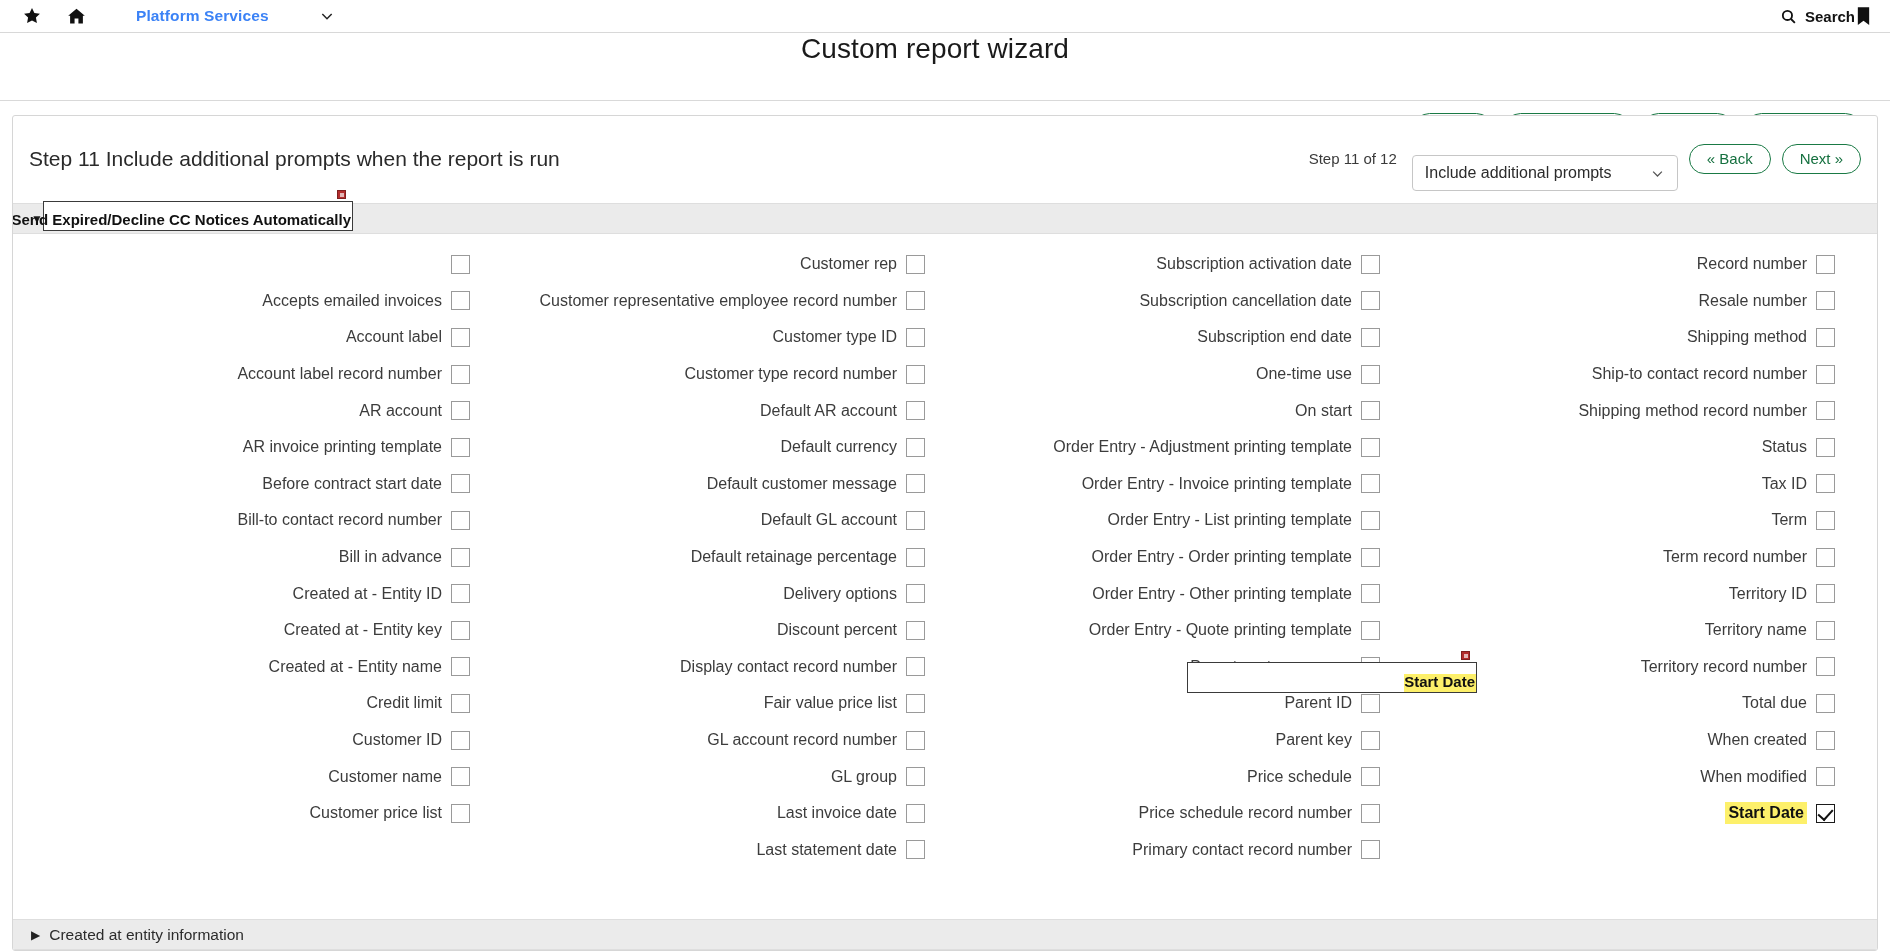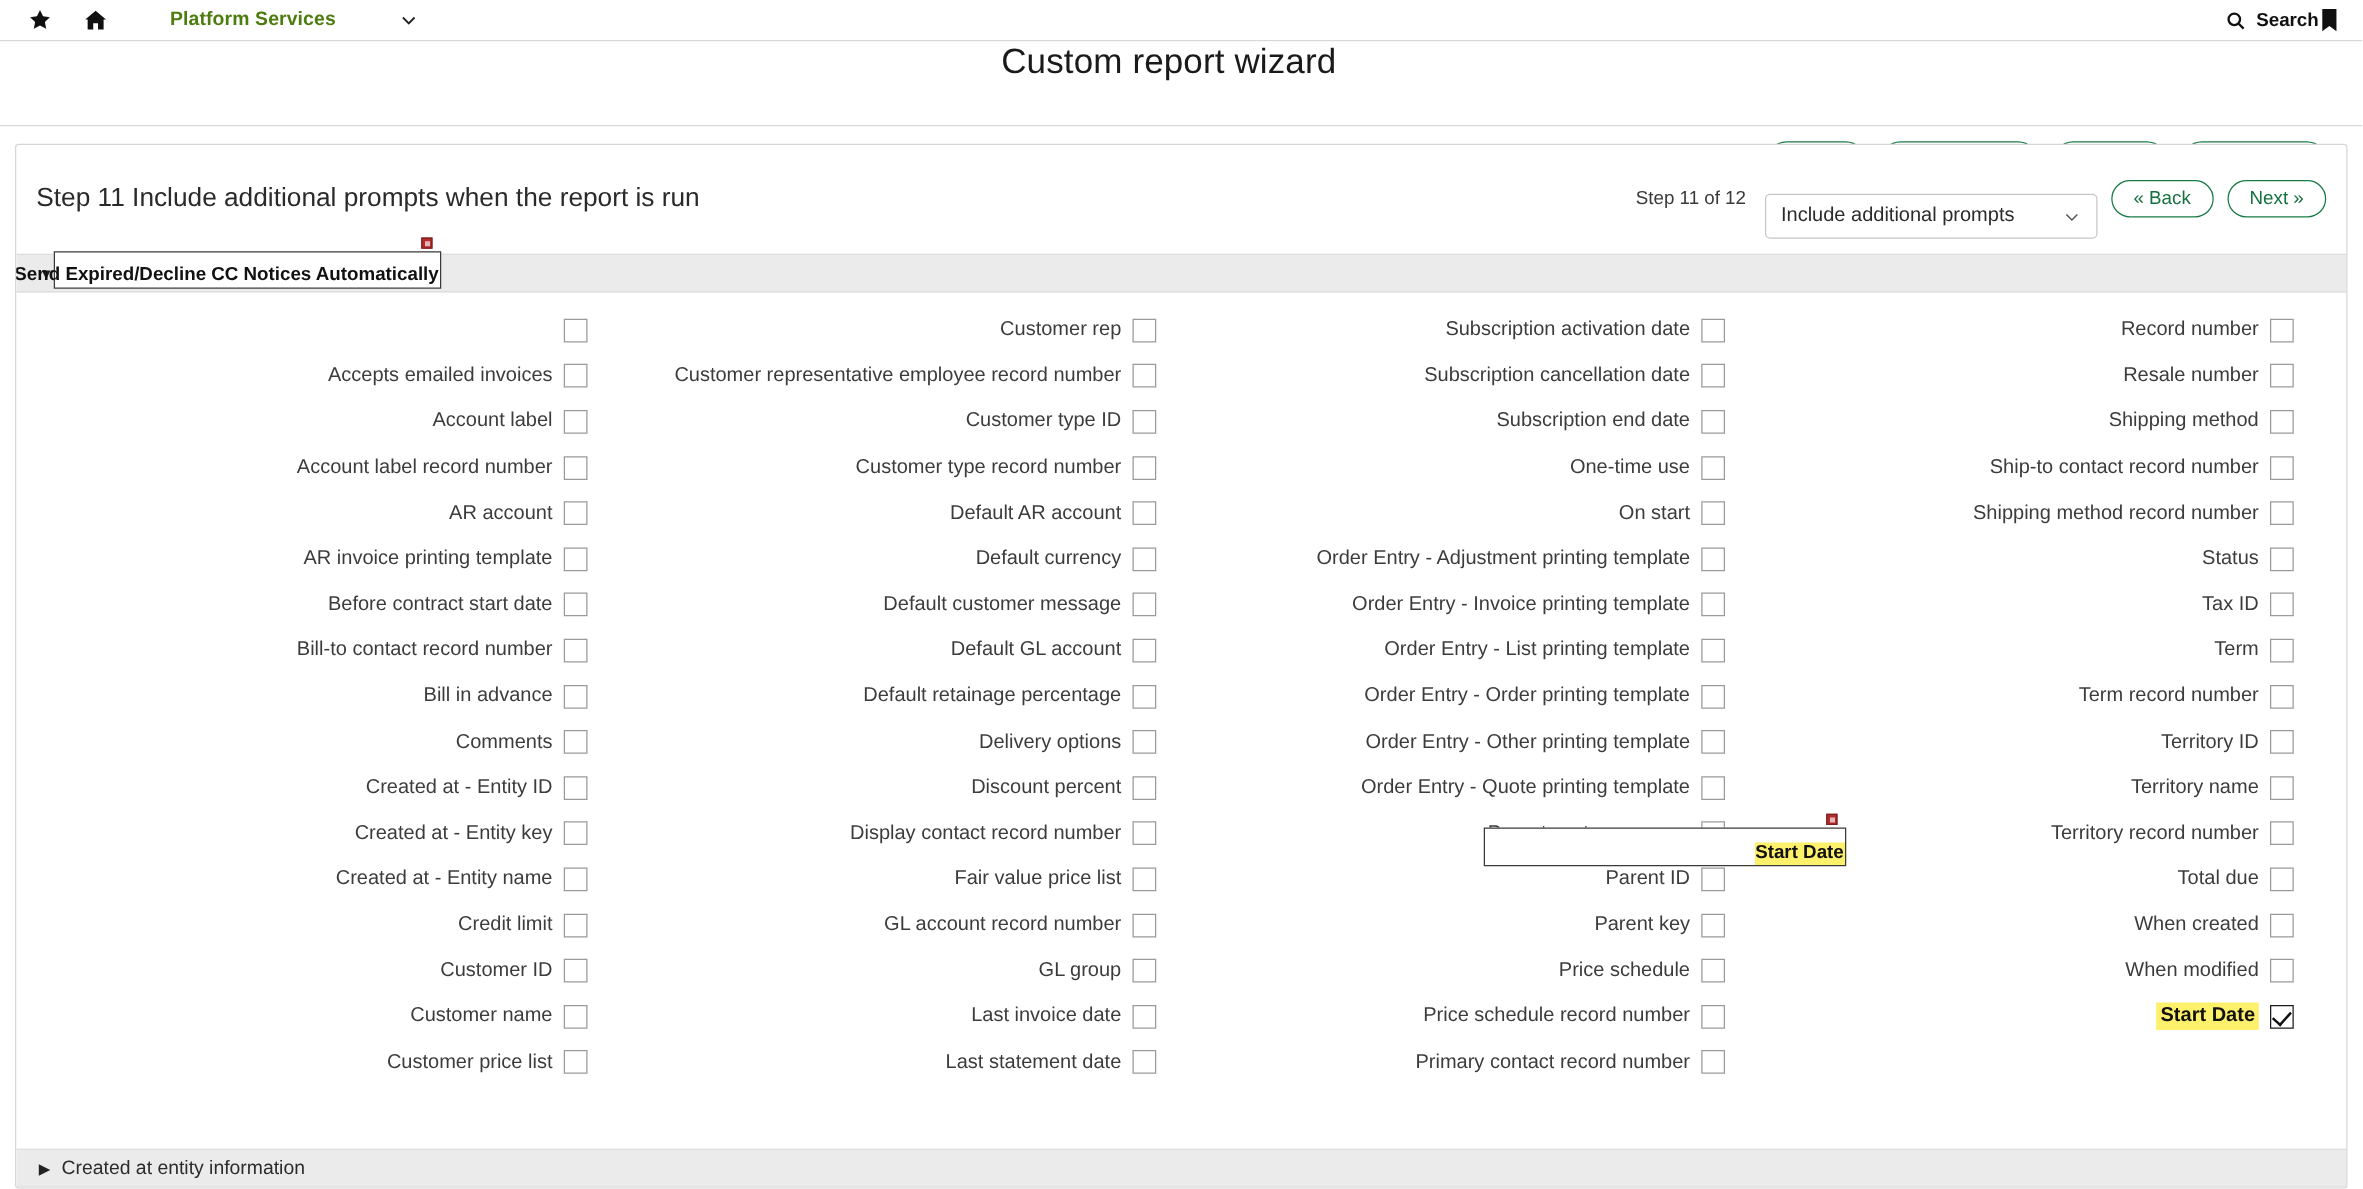--- a/index.html
+++ b/index.html
@@ -23,21 +23,21 @@
   }
   .appbar-left { display: flex; align-items: center; gap: 0; }
   .icon-btn {
     width: 44px; height: 32px;
     display: flex; align-items: center; justify-content: center;
     color: #111; cursor: pointer;
   }
   .app-title {
     font-size: 15.5px;
     font-weight: bold;
-    color: #4d7c0f;
+    color: #3b82f6;
     margin-left: 38px;
     letter-spacing: .1px;
   }
   .app-chevron {
     margin-left: 50px;
     color: #222;
     cursor: pointer;
     display: flex; align-items: center;
   }
   .appbar-right {
@@ -355,24 +355,20 @@
           </div>
           <div class="field-row">
             <span class="field-label">Bill-to contact record number</span>
             <span class="cb"></span>
           </div>
           <div class="field-row">
             <span class="field-label">Bill in advance</span>
             <span class="cb"></span>
           </div>
           <div class="field-row">
-            <span class="field-label">Comments</span>
-            <span class="cb"></span>
-          </div>
-          <div class="field-row">
             <span class="field-label">Created at - Entity ID</span>
             <span class="cb"></span>
           </div>
           <div class="field-row">
             <span class="field-label">Created at - Entity key</span>
             <span class="cb"></span>
           </div>
           <div class="field-row">
             <span class="field-label">Created at - Entity name</span>
             <span class="cb"></span>

